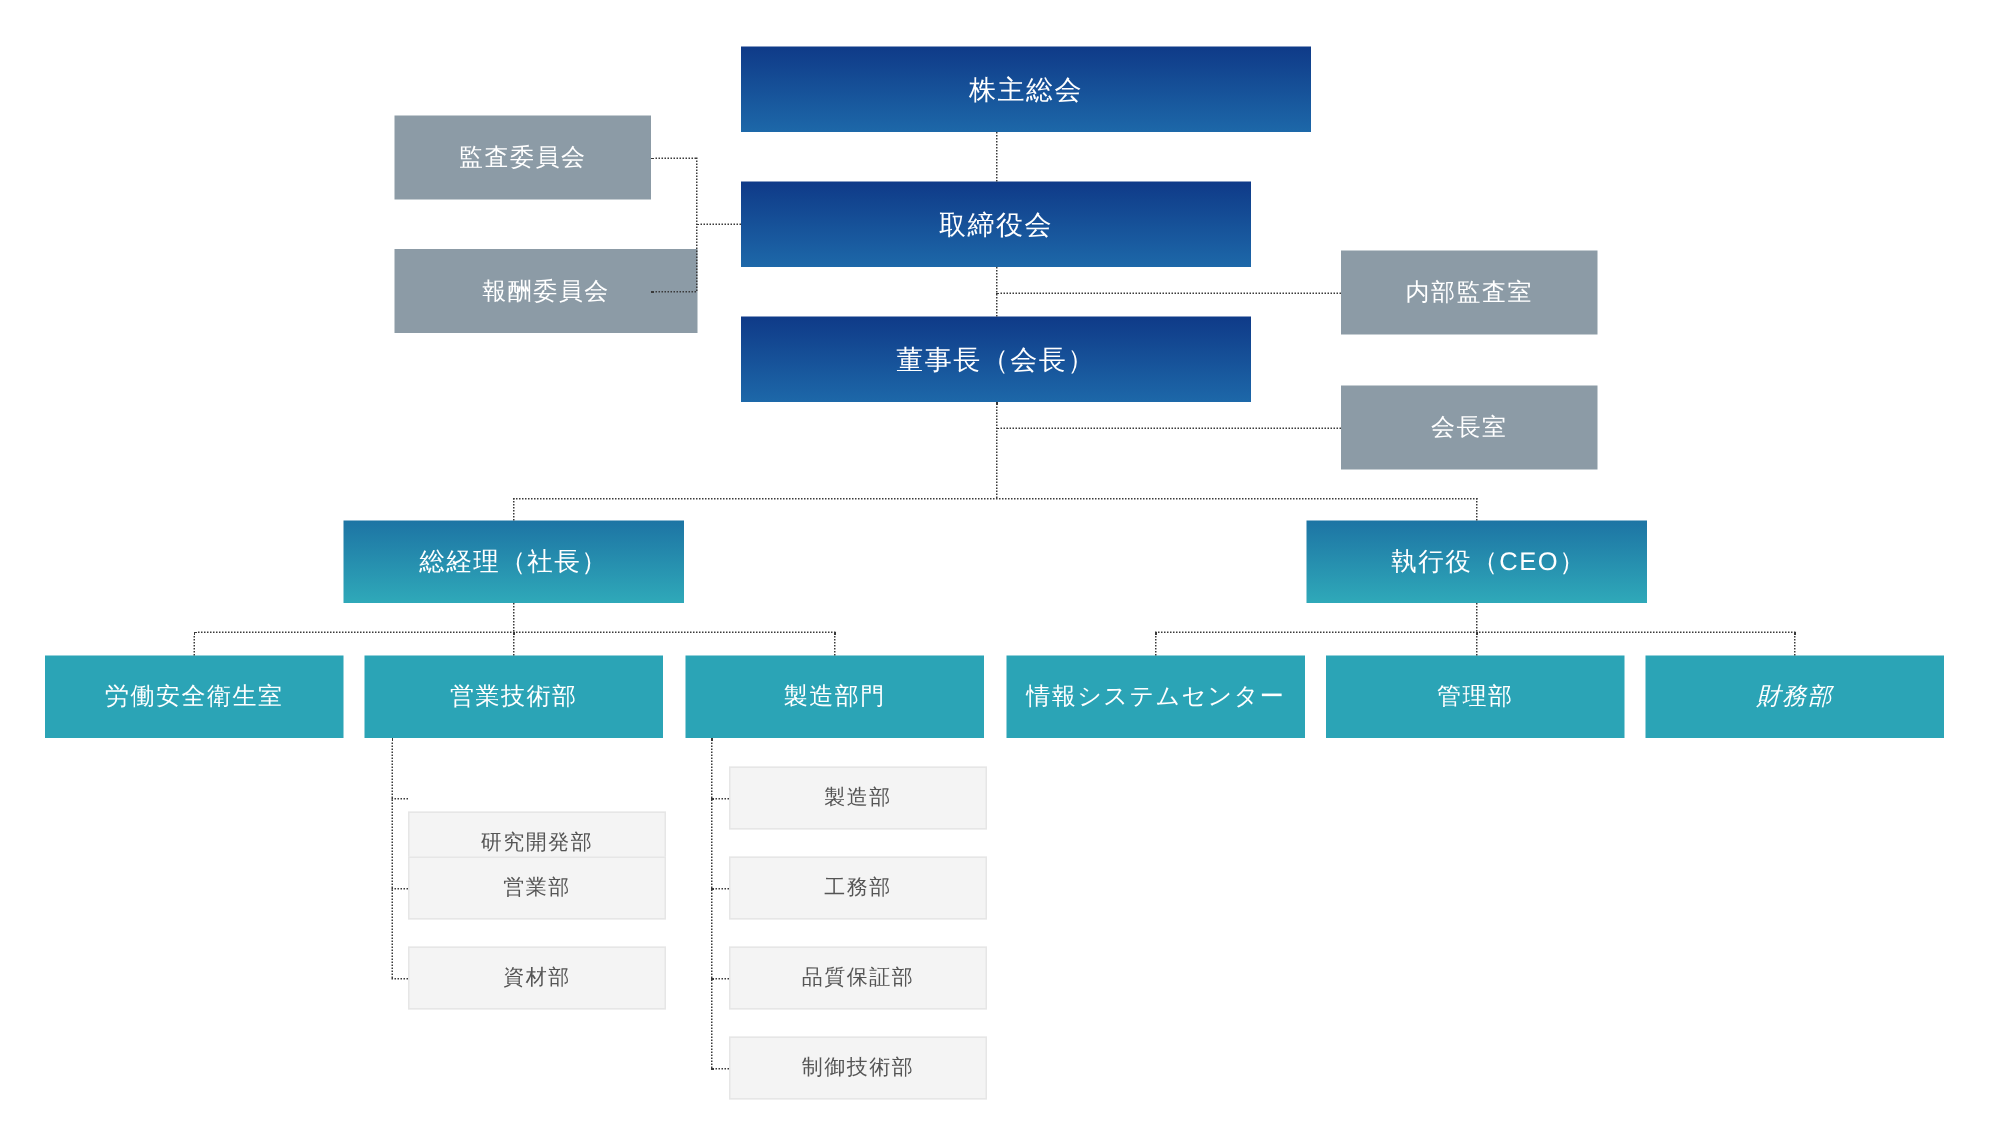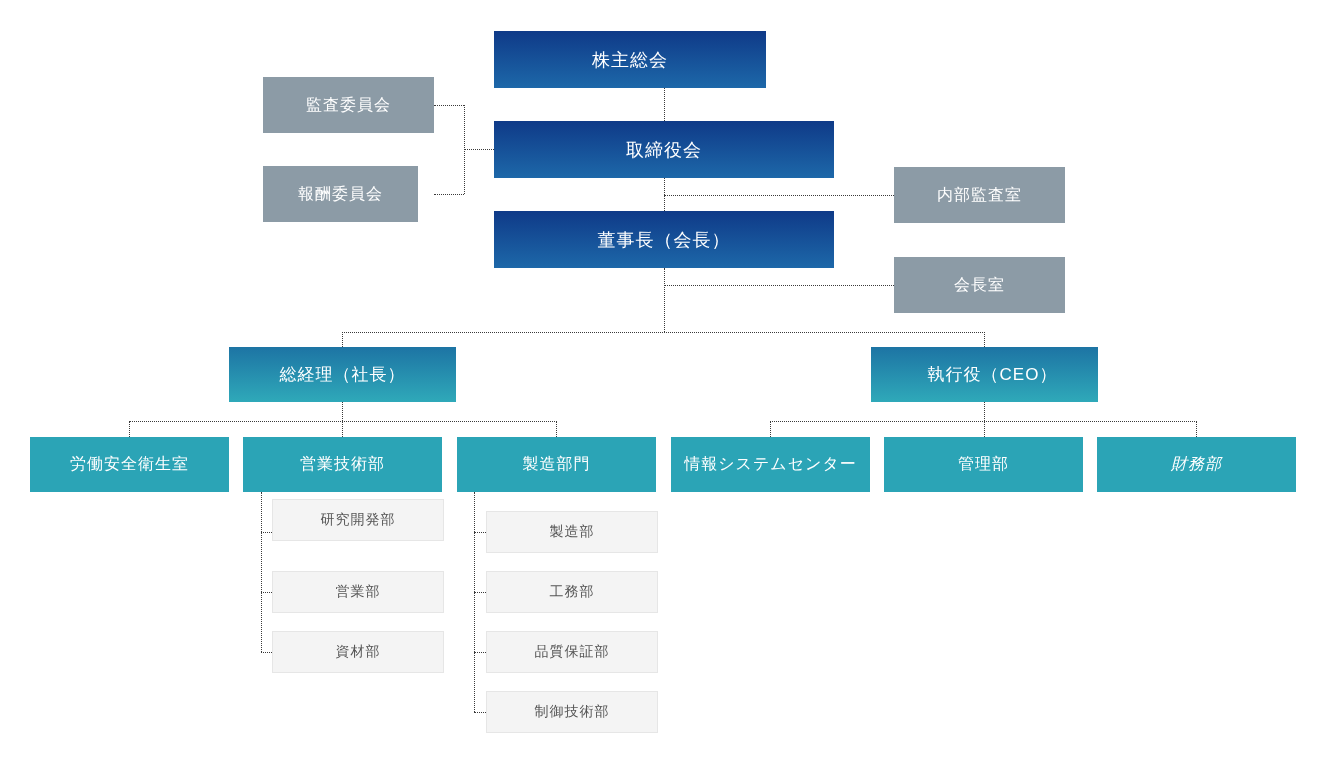--- a/index.html
+++ b/index.html
@@ -41,41 +41,41 @@
     font-size:14px;
   }
   .hline { position:absolute; height:0; border-top:1px dotted var(--connector,#3a3a3a); }
   .vline { position:absolute; width:0;  border-left:1px dotted var(--connector,#3a3a3a); }
 </style>
 </head>
 <body>
 
 <div class="canvas">
 
-  <div class="box navy" style="left:494px; top:31px;  width:272px; height:57px;">株主総会</div>
+  <div class="box navy" style="left:494px; top:31px;  width:380px; height:57px;">株主総会</div>
   <div class="box navy" style="left:494px; top:121px; width:340px; height:57px;">取締役会</div>
   <div class="box grayb" style="left:263px; top:77px;  width:171px; height:56px;">監査委員会</div>
 
   <div class="box navy" style="left:494px; top:211px; width:340px; height:57px;">董事長（会長）</div>
-  <div class="box grayb" style="left:263px; top:166px; width:155px; height:56px;">報酬委員会</div>
+  <div class="box grayb" style="left:263px; top:166px; width:202px; height:56px;">報酬委員会</div>
 
   <div class="box grayb" style="left:894px; top:167px; width:171px; height:56px;">内部監査室</div>
   <div class="box grayb" style="left:894px; top:257px; width:171px; height:56px;">会長室</div>
 
   <div class="box tealgrad" style="left:229px; top:347px; width:227px; height:55px;">総経理（社長）</div>
   <div class="box tealgrad" style="left:871px; top:347px; width:227px; height:55px;padding-left:16px;">執行役（CEO）</div>
 
   <div class="box teal" style="left:30px;   top:437px; width:199px; height:55px;">労働安全衛生室</div>
   <div class="box teal" style="left:243px;  top:437px; width:199px; height:55px;">営業技術部</div>
   <div class="box teal" style="left:457px;  top:437px; width:199px; height:55px;">製造部門</div>
   <div class="box teal" style="left:671px;  top:437px; width:199px; height:55px;">情報システムセンター</div>
   <div class="box teal" style="left:884px;  top:437px; width:199px; height:55px;">管理部</div>
   <div class="box teal" style="left:1097px; top:437px; width:199px; height:55px;font-style:italic;">財務部</div>
 
-  <div class="box sub" style="left:272px; top:499px; width:172px; height:42px;">研究開発部</div>
+  <div class="box sub" style="left:272px; top:541px; width:172px; height:42px;">研究開発部</div>
   <div class="box sub" style="left:272px; top:571px; width:172px; height:42px;">営業部</div>
   <div class="box sub" style="left:272px; top:631px; width:172px; height:42px;">資材部</div>
 
   <div class="box sub" style="left:486px; top:511px; width:172px; height:42px;">製造部</div>
   <div class="box sub" style="left:486px; top:571px; width:172px; height:42px;">工務部</div>
   <div class="box sub" style="left:486px; top:631px; width:172px; height:42px;">品質保証部</div>
   <div class="box sub" style="left:486px; top:691px; width:172px; height:42px;">制御技術部</div>
 
   <div class="vline" style="left:664px; top:88px;  height:33px;"></div>
   <div class="vline" style="left:664px; top:178px; height:33px;"></div>

